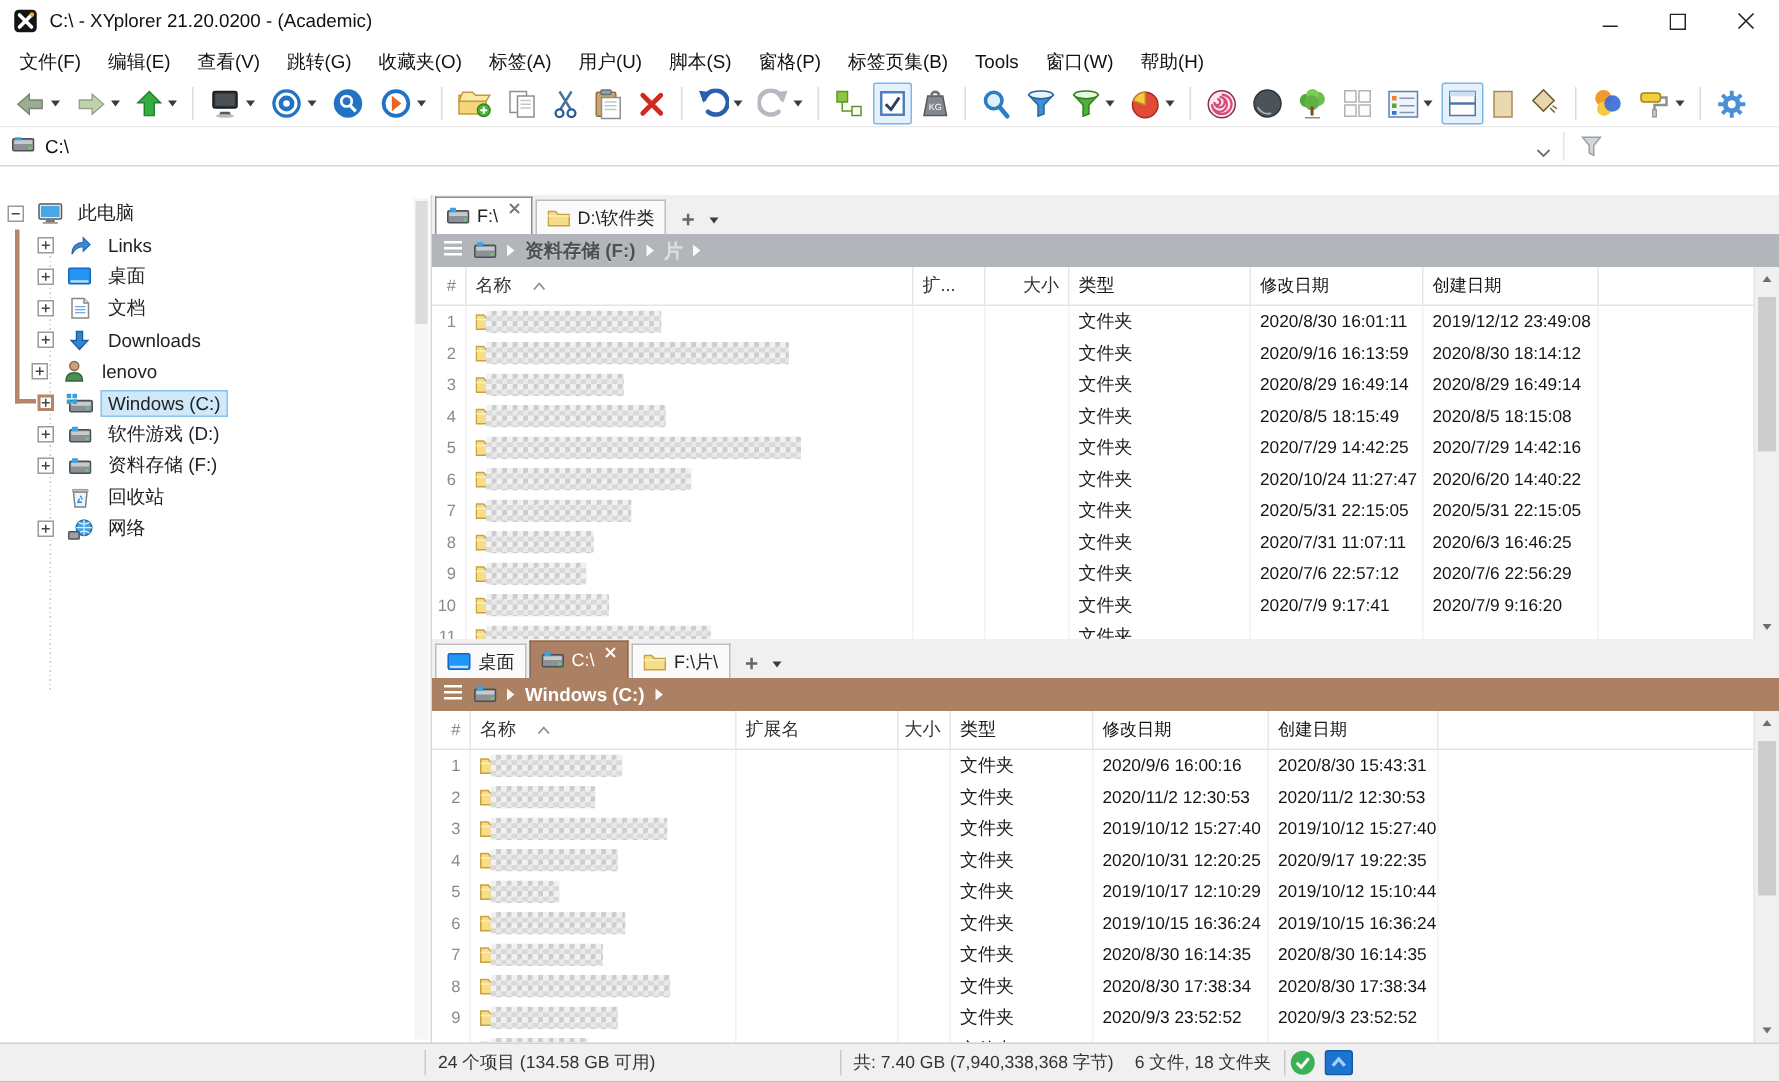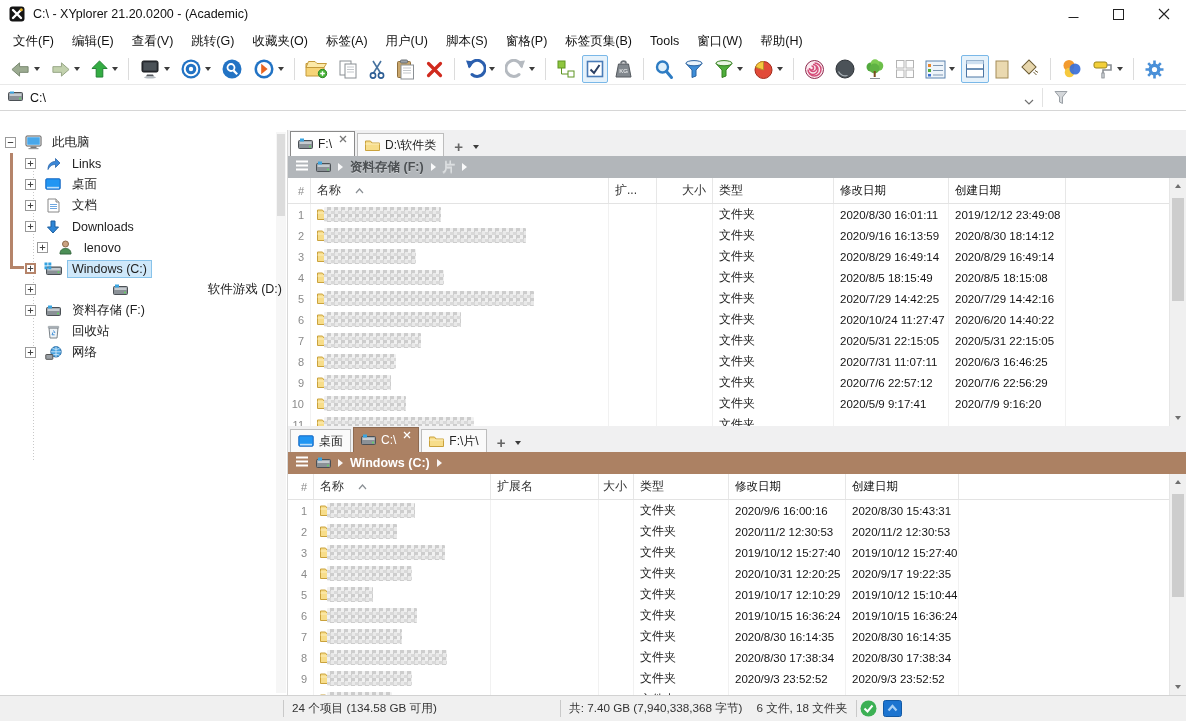--- a/index.html
+++ b/index.html
@@ -537,21 +537,21 @@
               <path d="M0.8 3.5 H6.2 M3.5 0.8 V6.2" stroke="#444"></path>
             </svg>
           </span>
           <span class="tree-ico" style="display: flex;">
             <svg width="14" height="14" viewBox="0 0 14 14">
               <path d="M5 1 H9 V7 H12.5 L7 13 L1.5 7 H5 Z" fill="#2f86d6" stroke="#1d5fa0"></path>
             </svg>
           </span>
           <span class="tree-label">Downloads</span>
         </div>
-        <div class="tree-row" style="padding-left: 37px;">
+        <div class="tree-row" style="padding-left: 21px;">
           <span class="exp">
             <svg width="7" height="7" viewBox="0 0 7 7">
               <path d="M0.8 3.5 H6.2 M3.5 0.8 V6.2" stroke="#444"></path>
             </svg>
           </span>
           <span class="tree-ico" style="display: flex;">
             <svg width="13" height="15" viewBox="0 0 13 15">
               <circle cx="6.5" cy="4" r="3" fill="#caa281" stroke="#8c6a4a"></circle>
               <path d="M1 14 C1 10 3.5 8.5 6.5 8.5 C9.5 8.5 12 10 12 14 Z" fill="#4c8f56" stroke="#33663c"></path>
             </svg>
@@ -572,21 +572,21 @@
               <g fill="#33a1e0">
                 <rect x="0.5" y="0.5" width="3" height="3"></rect>
                 <rect x="4.3" y="0.5" width="3" height="3"></rect>
                 <rect x="0.5" y="4.3" width="3" height="3"></rect>
                 <rect x="4.3" y="4.3" width="3" height="3"></rect>
               </g>
             </svg>
           </span>
           <span class="tree-label sel">Windows (C:)</span>
         </div>
-        <div class="tree-row" style="padding-left: 25px; justify-content: space-between;">
+        <div class="tree-row" style="padding-left: 25px;">
           <span class="exp">
             <svg width="7" height="7" viewBox="0 0 7 7">
               <path d="M0.8 3.5 H6.2 M3.5 0.8 V6.2" stroke="#444"></path>
             </svg>
           </span>
           <span class="tree-ico" style="display: flex;">
             <svg width="15" height="12" viewBox="0 0 15 12">
               <rect x="0.5" y="2.5" width="14" height="8" rx="1" fill="#8b9197" stroke="#4b5055"></rect>
               <rect x="1.5" y="3.5" width="12" height="2.5" fill="#c6cbd0"></rect>
               <circle cx="12" cy="8.5" r="1" fill="#63d663"></circle>
@@ -877,21 +877,21 @@
                   <svg width="15" height="13" viewBox="0 0 15 13">
                     <path d="M0.5 3 L0.5 11.5 L14.5 11.5 L14.5 4 L7 4 L5.5 2 L0.5 2 Z" fill="#f7dd8a" stroke="#caa23c"></path>
                     <path d="M0.5 5 H14.5" stroke="#fdeebb"></path>
                   </svg>
                 </span>
                 <span class="mosaic" style="width: 82px;"></span>
               </div>
               <div class="cell c-ext"></div>
               <div class="cell c-size"></div>
               <div class="cell c-type">文件夹</div>
-              <div class="cell c-mod">2020/5/9 9:17:41</div>
+              <div class="cell c-mod">2020/7/9 9:17:41</div>
               <div class="cell c-cre">2020/7/9 9:16:20</div>
             </div>
             <div class="frow">
               <div class="cell c-num">11</div>
               <div class="cell c-name">
                 <span class="row-folder" style="display: flex;">
                   <svg width="15" height="13" viewBox="0 0 15 13">
                     <path d="M0.5 3 L0.5 11.5 L14.5 11.5 L14.5 4 L7 4 L5.5 2 L0.5 2 Z" fill="#f7dd8a" stroke="#caa23c"></path>
                     <path d="M0.5 5 H14.5" stroke="#fdeebb"></path>
                   </svg>

